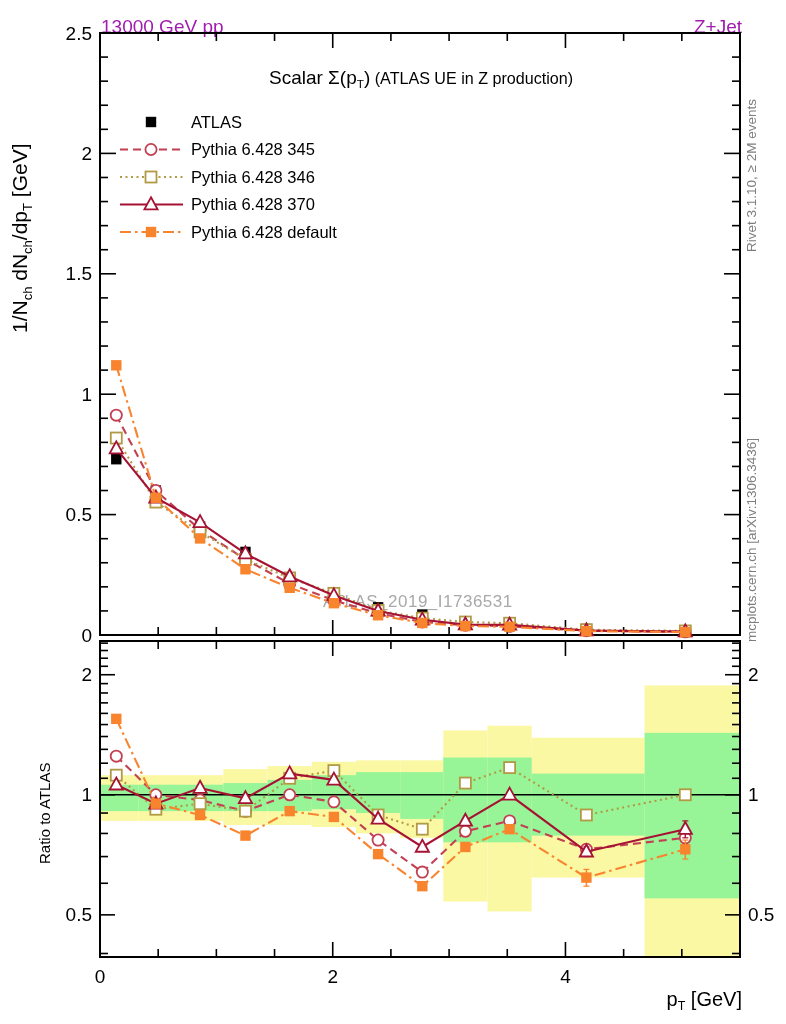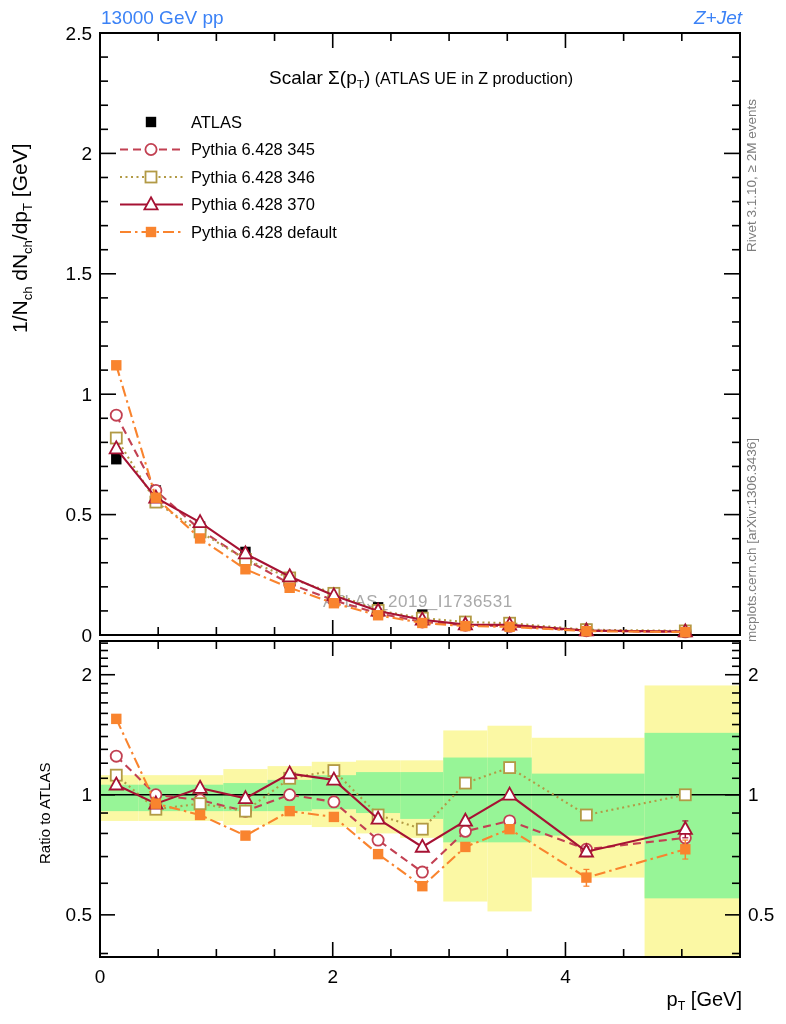--- a/index.html
+++ b/index.html
@@ -1,20 +1,20 @@
 <!DOCTYPE html>
 <html><head>
 <meta charset="utf-8">
 <style>
   html,body{margin:0;padding:0;background:#ffffff;}
   .page{position:relative;width:786px;height:1024px;background:#fff;
         font-family:"Liberation Sans", sans-serif;overflow:hidden;}
-  .hdr{position:absolute;top:7px;font-size:19px;color:#3b82f6;}
+  .hdr{position:absolute;top:16px;font-size:19px;color:#a21caf;}
   .hdr-left{left:101px;}
-  .hdr-right{left:540px;width:202px;text-align:right;font-style:italic;}
+  .hdr-right{left:540px;width:202px;text-align:right;}
   .side-note{position:absolute;font-size:13.5px;color:#7d7d7d;white-space:nowrap;
              transform-origin:0 0;transform:rotate(-90deg);}
   .side-note.top{left:744px;top:252px;}
   .side-note.bottom{left:744px;top:642px;}
   .watermark{position:absolute;left:323px;top:592px;font-size:17px;color:#a9a9a9;
              letter-spacing:0.5px;}
   svg{position:absolute;left:0;top:0;}
   svg text{font-family:"Liberation Sans", sans-serif;}
 </style>
 </head>

